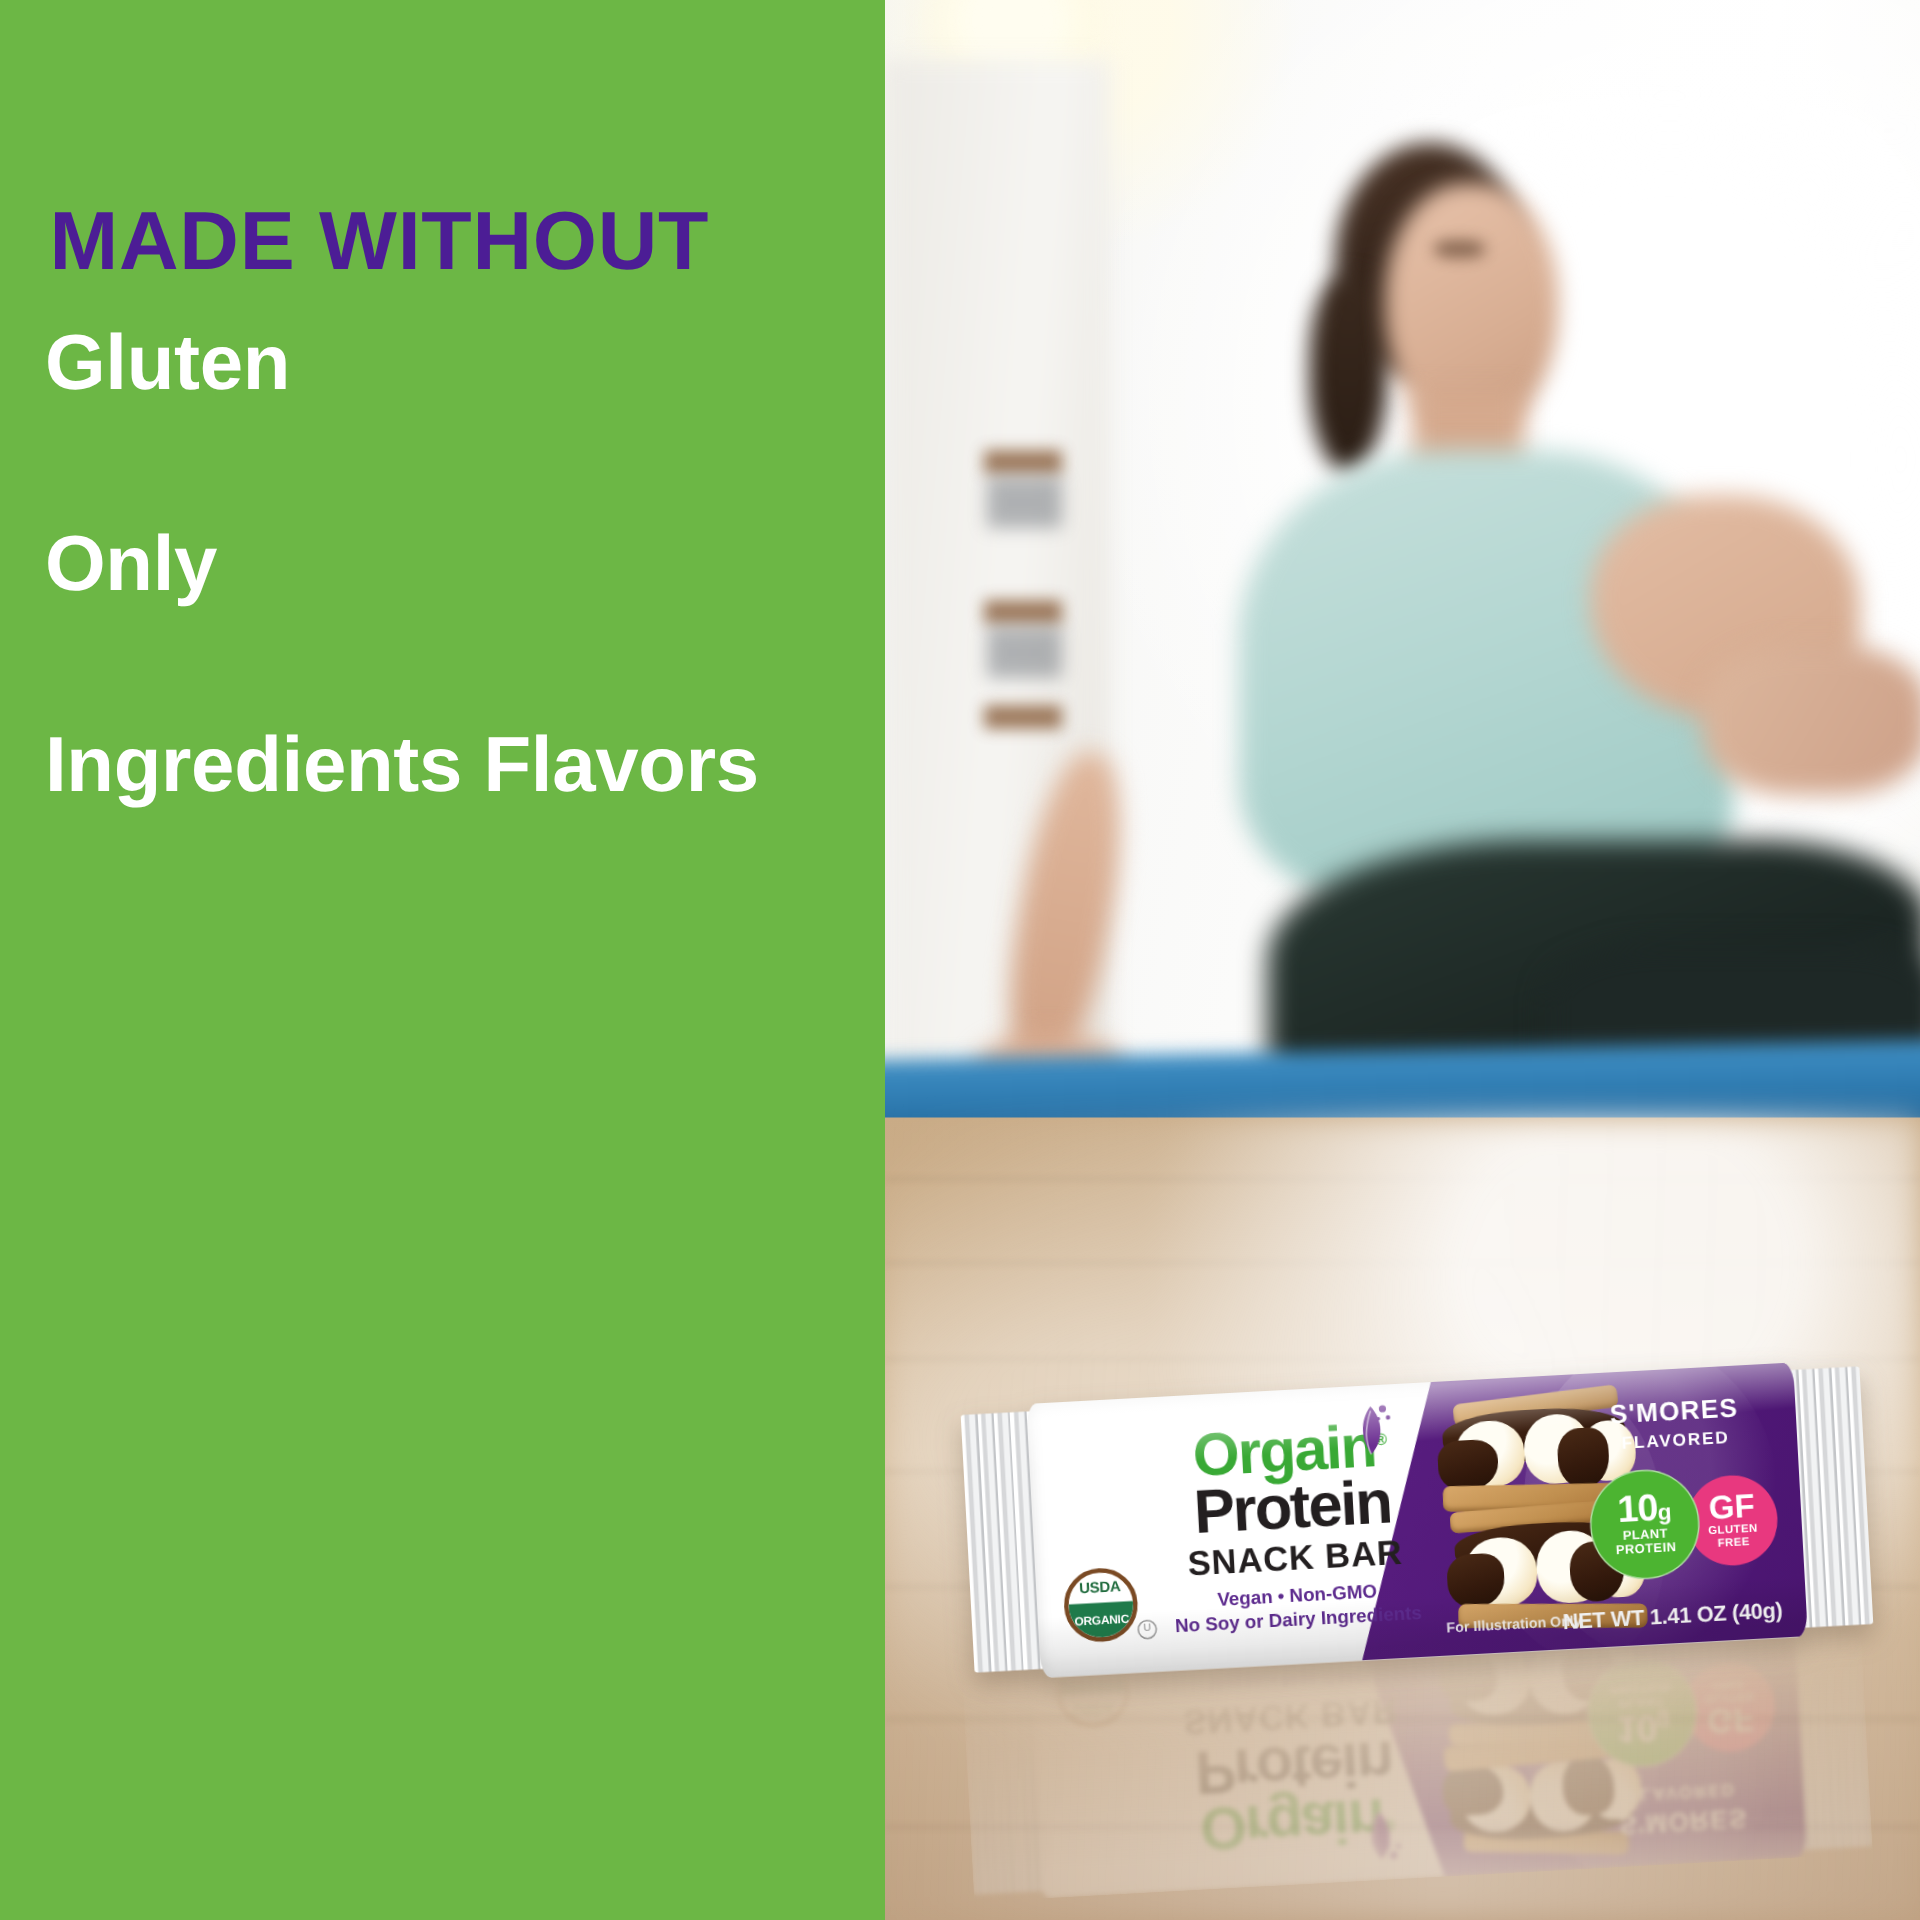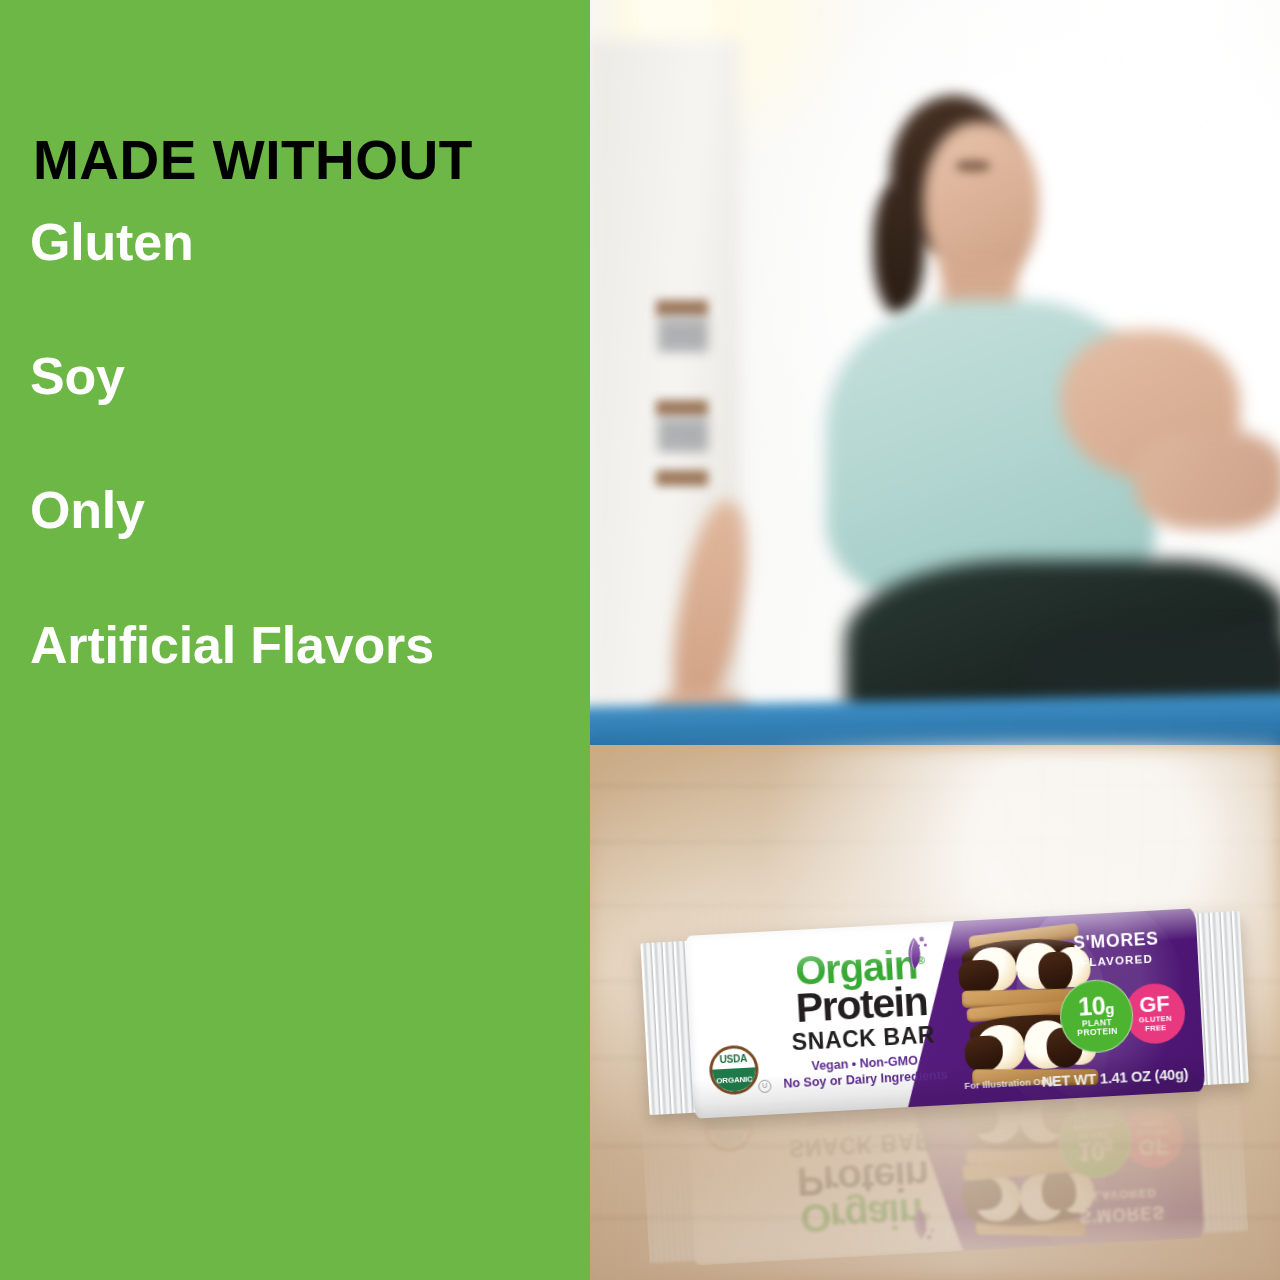--- a/index.html
+++ b/index.html
@@ -29,21 +29,21 @@
     background: #6cb745;
     box-sizing: border-box;
   }
   #headline {
     position: absolute;
     left: 33px;
     top: 96px;
     font-size: 55px;
     font-weight: 800;
     letter-spacing: 0.5px;
-    color: #000000;
+    color: #4c1d95;
     line-height: 1.0;
     white-space: nowrap;
   }
   #without-list {
     position: absolute;
     left: 30px;
     top: 213px;
     width: 540px;
   }
   .without-item {
@@ -458,23 +458,22 @@
 </head>
 <body>
 
 <div id="stage">
 
   <section id="green-panel">
     <h1 id="headline">MADE WITHOUT</h1>
 
     <ul id="without-list" style="list-style:none;margin:0;padding:0;">
       <li class="without-item">Gluten</li>
-      <li class="without-item">Soy</li>
       <li class="without-item">Only</li>
-      <li class="without-item">Artificial Flavors</li>
+      <li class="without-item">Ingredients Flavors</li>
     </ul>
   </section>
 
   <section id="photo">
     <div id="wall"></div>
     <div id="wall-lamp"></div>
     <div id="door-frame"></div>
     <div class="shelf" id="shelf1"></div>
     <div class="shelf-dark" id="shelfd1"></div>
     <div class="shelf" id="shelf2"></div>

